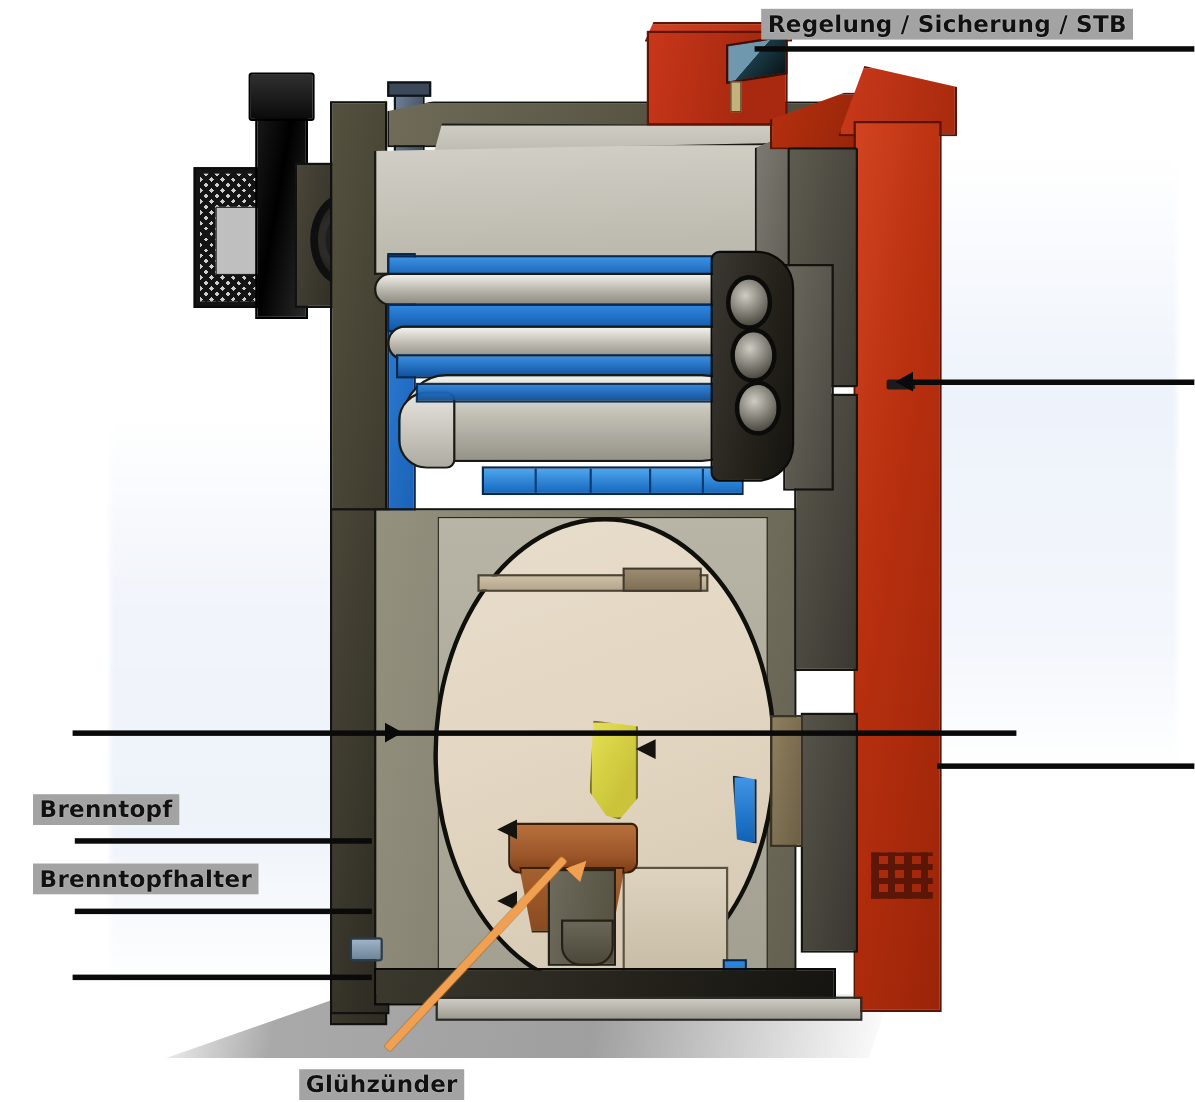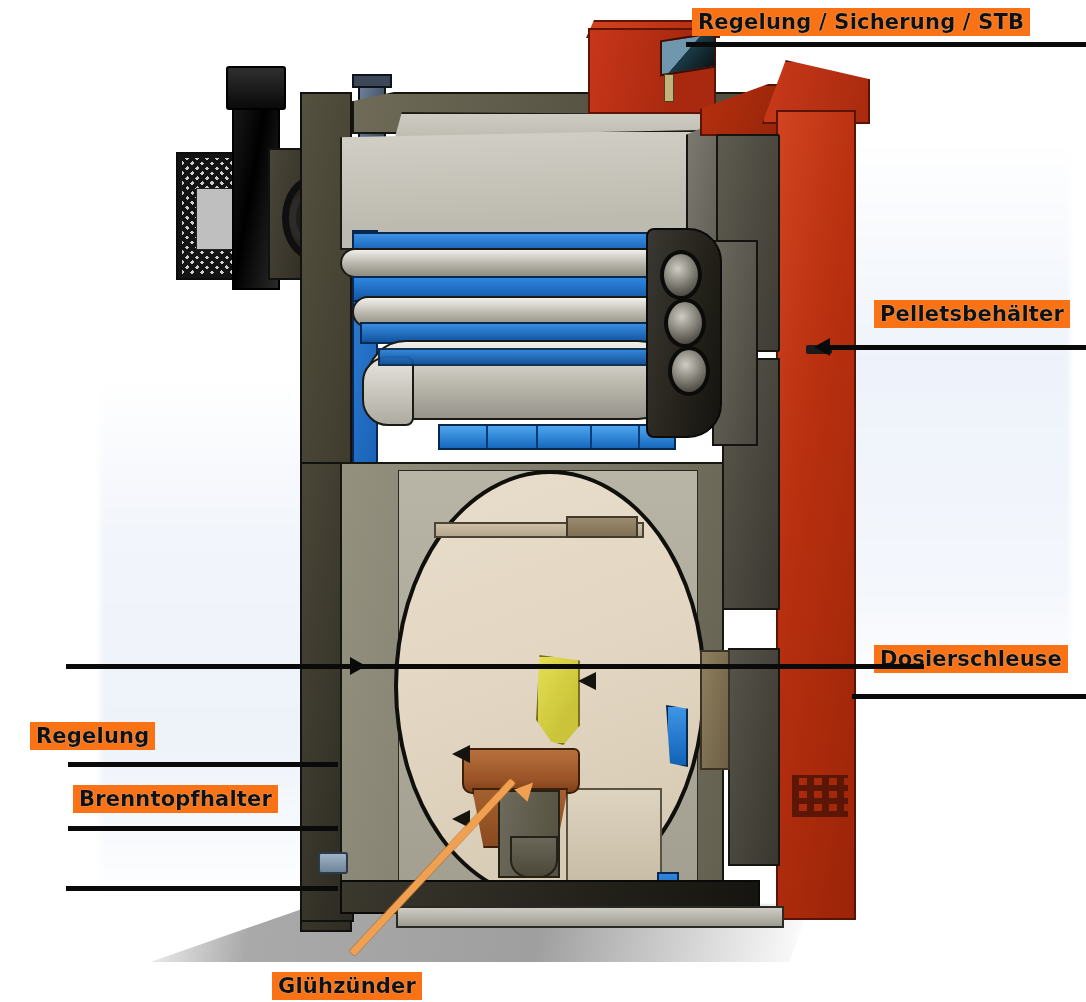--- a/index.html
+++ b/index.html
@@ -167,21 +167,21 @@
   .rough-dark-base{left:340px;top:880px;width:420px;height:34px;
     background:linear-gradient(100deg,#3b382e,#23211a 60%,#151410);border:2px solid #0a0a08;}
   .base-plate{left:396px;top:906px;width:388px;height:22px;
     background:linear-gradient(180deg,#cfccc4,#9e9b93);border:2px solid #2a2a24;}
 
   .left-dark-strip{left:300px;top:462px;width:54px;height:460px;
     background:linear-gradient(100deg,#4b4738,#33302607 0),linear-gradient(100deg,#4b4738,#2b2921);
     border:2px solid #111;}
 
   
-  .label{position:absolute;background:#f97316;color:#111;font-size:21px;font-weight:700;
+  .label{position:absolute;background:#a3a3a3;color:#111;font-size:21px;font-weight:700;
     letter-spacing:.2px;padding:2px 6px;white-space:nowrap;line-height:1.15;
     text-shadow:0 0 1px #fff;}
   .leader{position:absolute;height:5px;background:#0a0a0a;}
   .arrow-left{position:absolute;width:0;height:0;border-top:9px solid transparent;
     border-bottom:9px solid transparent;border-right:16px solid #0a0a0a;}
   .arrow-right{position:absolute;width:0;height:0;border-top:9px solid transparent;
     border-bottom:9px solid transparent;border-left:16px solid #0a0a0a;}
 
   .orange-line{position:absolute;background:#f0a050;height:7px;transform-origin:left center;
     border-radius:2px;box-shadow:0 0 0 1px rgba(180,110,30,.5);}
@@ -278,34 +278,32 @@
   <div class="tiny-arrow" style="left:452px;top:810px;"></div>
 
   <div class="part blue-chip-b"></div>
   <div class="part blue-chip-c"></div>
   <div class="part rough-dark-base"></div>
   <div class="part base-plate"></div>
 
   <div class="label" style="left:692px;top:8px;">Regelung / Sicherung / STB</div>
   <div class="leader" style="left:686px;top:42px;width:400px;"></div>
 
-  <div class="label" style="left:874px;top:300px;">Pelletsbehälter</div>
   <div class="leader" style="left:830px;top:345px;width:256px;"></div>
   <div class="arrow-left" style="left:814px;top:338px;"></div>
 
-  <div class="label" style="left:874px;top:645px;">Dosierschleuse</div>
   <div class="leader" style="left:852px;top:694px;width:234px;"></div>
 
   <div class="leader" style="left:66px;top:664px;width:858px;max-width:860px;"></div>
   <div class="arrow-right" style="left:350px;top:657px;"></div>
 
-  <div class="label" style="left:30px;top:722px;">Regelung</div>
+  <div class="label" style="left:30px;top:722px;">Brenntopf</div>
   <div class="leader" style="left:68px;top:762px;width:270px;"></div>
 
-  <div class="label" style="left:30px;top:785px;margin-left:43px;">Brenntopfhalter</div>
+  <div class="label" style="left:30px;top:785px;">Brenntopfhalter</div>
   <div class="leader" style="left:68px;top:826px;width:270px;"></div>
 
   <div class="leader" style="left:66px;top:886px;width:272px;"></div>
 
   <div class="orange-line" style="left:352px;top:950px;width:236px;transform:rotate(-47deg);"></div>
   <div class="orange-head" style="left:518px;top:780px;transform:rotate(43deg);"></div>
   <div class="label" style="left:272px;top:972px;text-align:center;">Glühzünder</div>
 
 </div>
 

